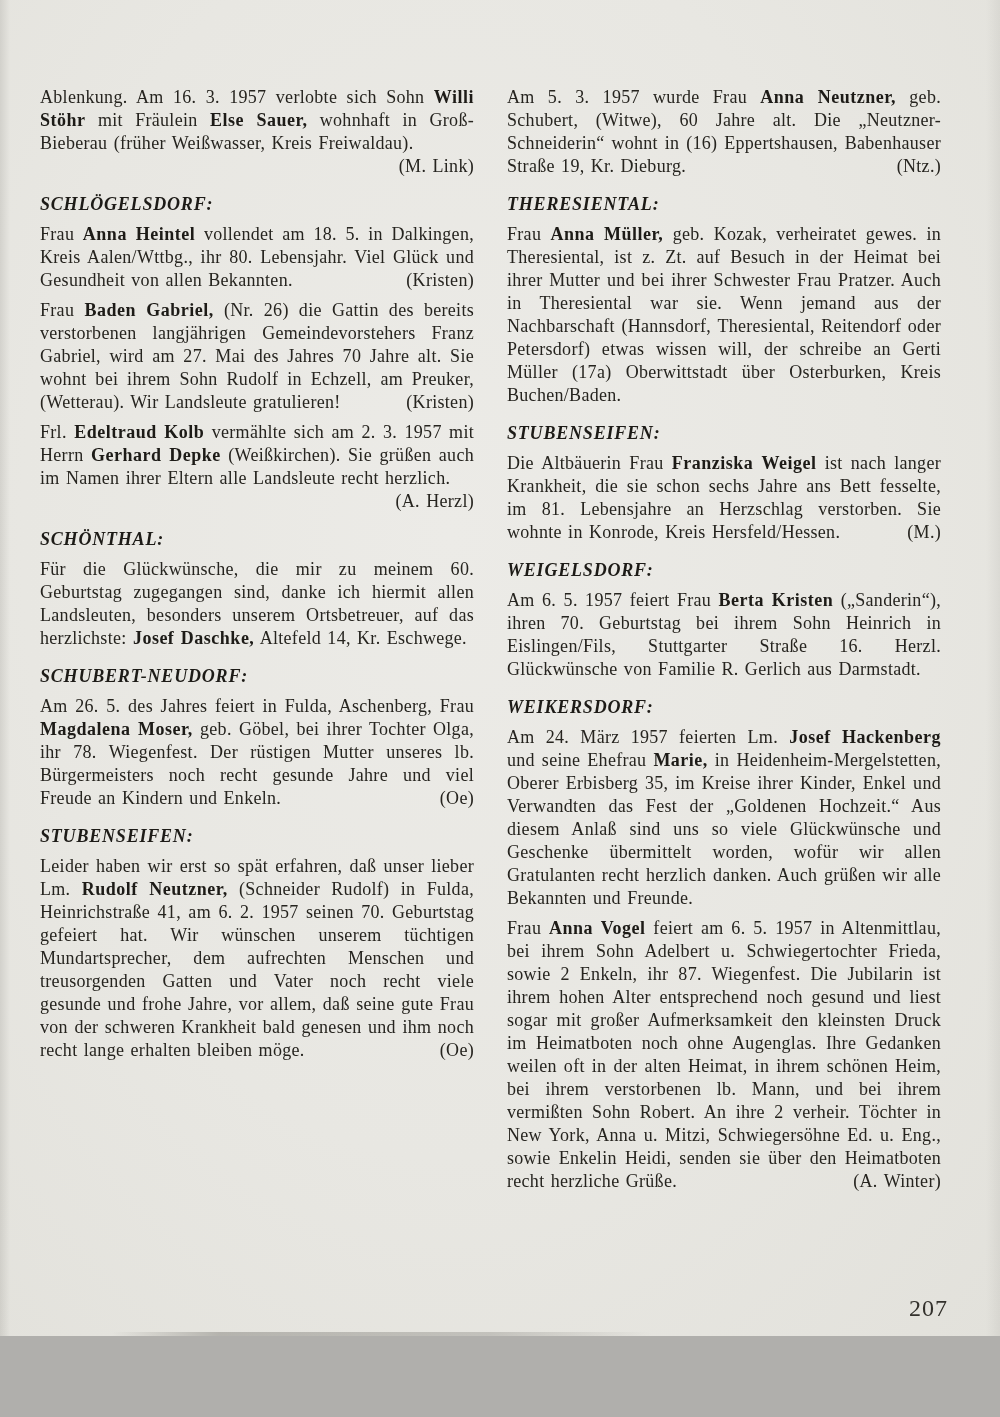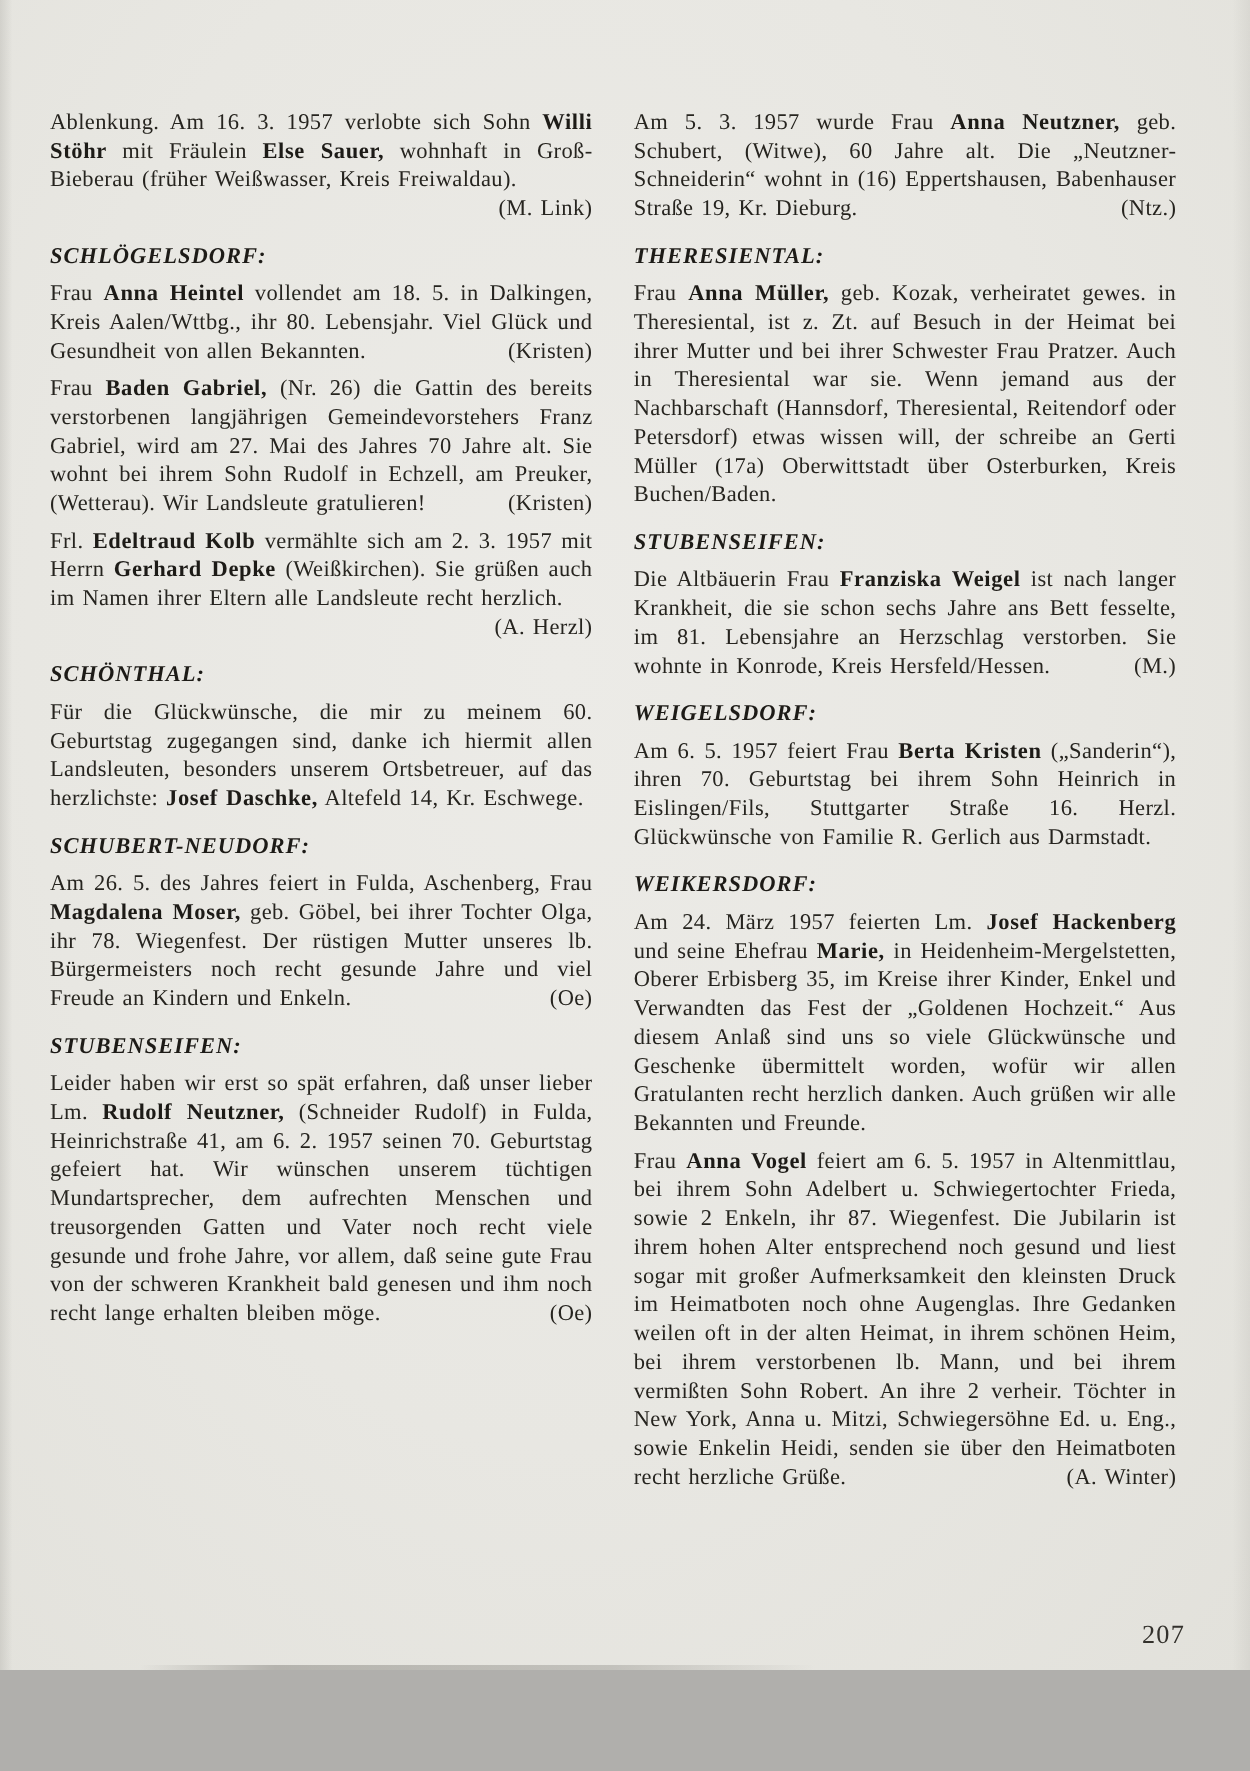--- a/index.html
+++ b/index.html
@@ -64,21 +64,21 @@
   
   .col p::after {
     content: "";
     display: block;
     clear: both;
   }
   .pagenum {
     position: absolute;
     top: 1295px;
     right: 52px;
-    font-size: 21px;
+    font-size: 24px;
     letter-spacing: 1px;
     color: #33312c;
   }
   .smudge {
     position: absolute;
     left: 112px;
     bottom: 0px;
     width: 540px;
     height: 4px;
     background: linear-gradient(90deg, rgba(90,88,82,0) 0%, rgba(90,88,82,0.35) 20%, rgba(90,88,82,0.25) 70%, rgba(90,88,82,0) 100%);

